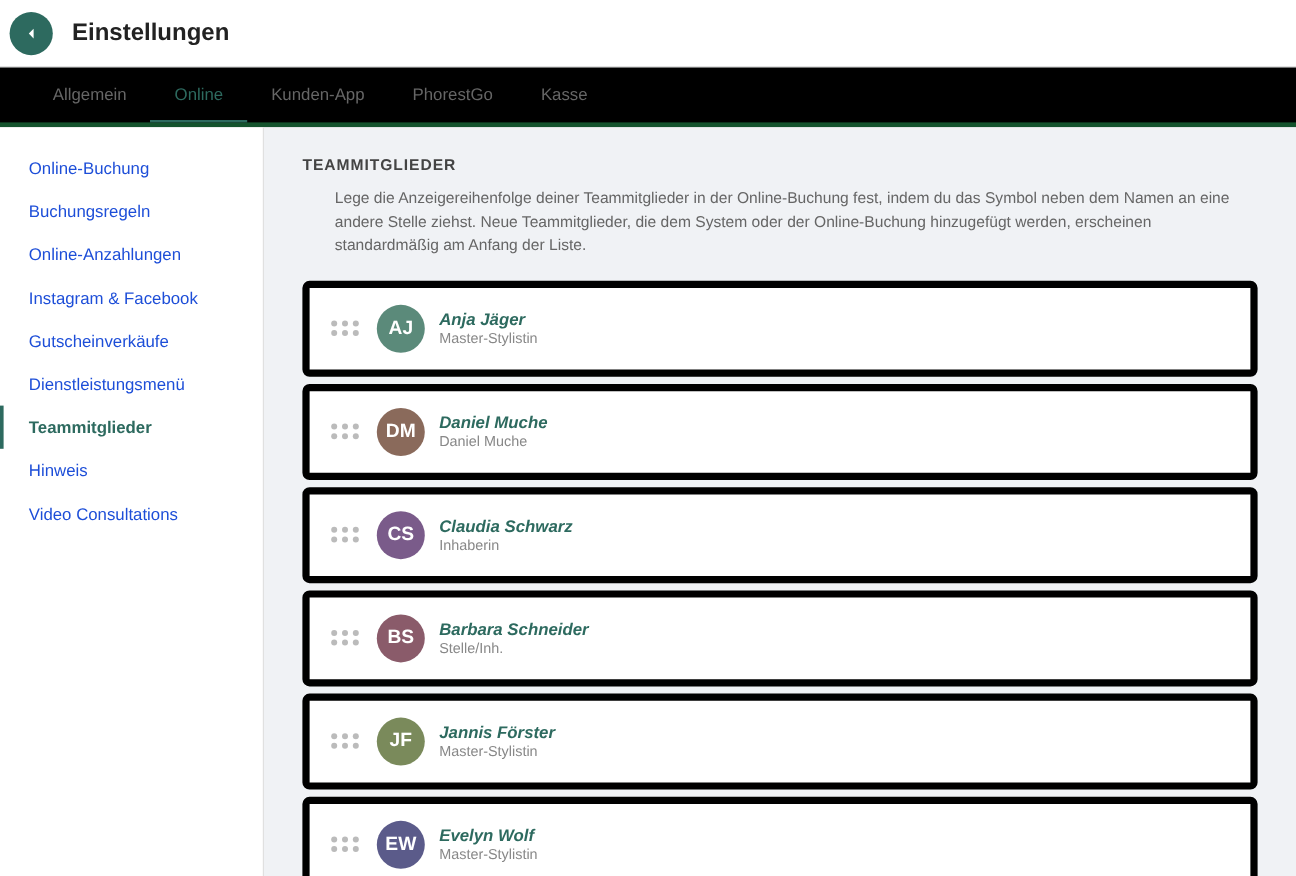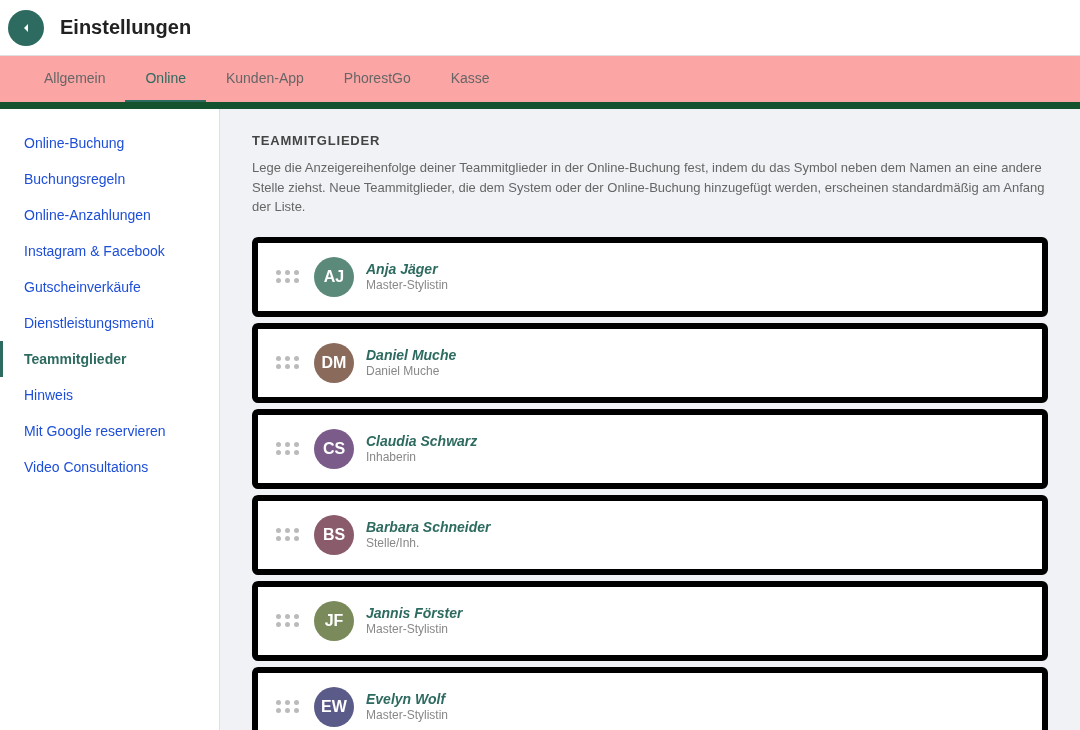--- a/index.html
+++ b/index.html
@@ -28,24 +28,24 @@
       flex-shrink: 0;
     }
     .back-btn svg { width: 16px; height: 16px; fill: #fff; }
     .header-title {
       font-size: 20px;
       font-weight: 600;
       color: #222;
     }
 
     .tabs {
-      background: #fca5a5;
+      background: #000000;
       display: flex;
       padding: 0 24px;
-      border-bottom: 7px solid #14532d;
+      border-bottom: 4px solid #14532d;
     }
     .tab {
       padding: 14px 20px;
       cursor: pointer;
       font-size: 14px;
       color: #666;
       border-bottom: 2px solid transparent;
       text-decoration: none;
       display: block;
     }
@@ -95,20 +95,21 @@
       color: #444;
       margin-bottom: 10px;
       text-transform: uppercase;
     }
 
     .section-desc {
       font-size: 13px;
       color: #666;
       margin-bottom: 20px;
       line-height: 1.5;
+      margin-left: 27px;
     }
 
     .team-list {
       display: flex;
       flex-direction: column;
       gap: 6px;
     }
 
     .team-row {
       background: #fff;
@@ -196,21 +197,20 @@
 
   <div class="sidebar">
     <div class="sidebar-item">Online-Buchung</div>
     <div class="sidebar-item">Buchungsregeln</div>
     <div class="sidebar-item">Online-Anzahlungen</div>
     <div class="sidebar-item">Instagram &amp; Facebook</div>
     <div class="sidebar-item">Gutscheinverkäufe</div>
     <div class="sidebar-item">Dienstleistungsmenü</div>
     <div class="sidebar-item active">Teammitglieder</div>
     <div class="sidebar-item">Hinweis</div>
-    <div class="sidebar-item">Mit Google reservieren</div>
     <div class="sidebar-item">Video Consultations</div>
   </div>
 
   <div class="main">
     <div class="section-title">TEAMMITGLIEDER</div>
     <div class="section-desc">Lege die Anzeigereihenfolge deiner Teammitglieder in der Online-Buchung fest, indem du das Symbol neben dem Namen an eine andere Stelle ziehst. Neue Teammitglieder, die dem System oder der Online-Buchung hinzugefügt werden, erscheinen standardmäßig am Anfang der Liste.</div>
 
     <div class="team-list">
 
       <div class="team-row">

